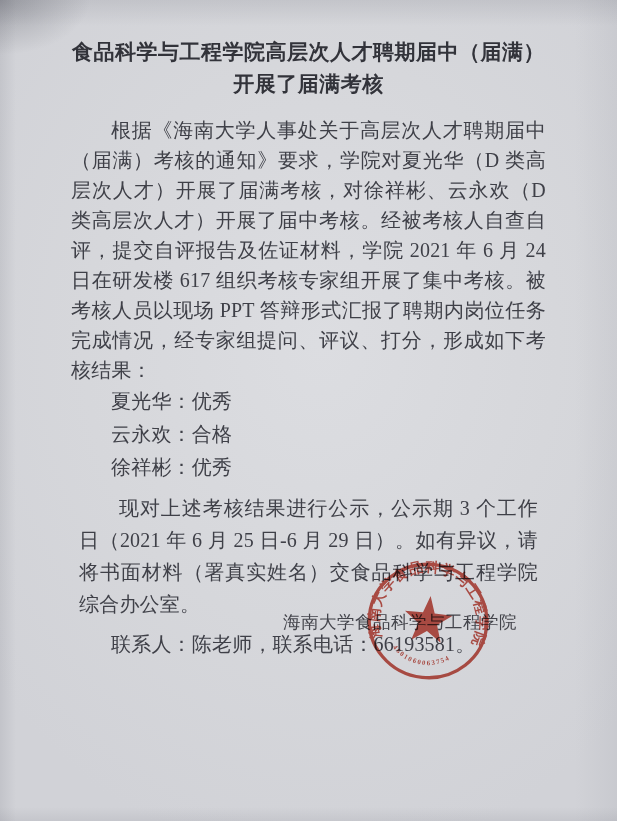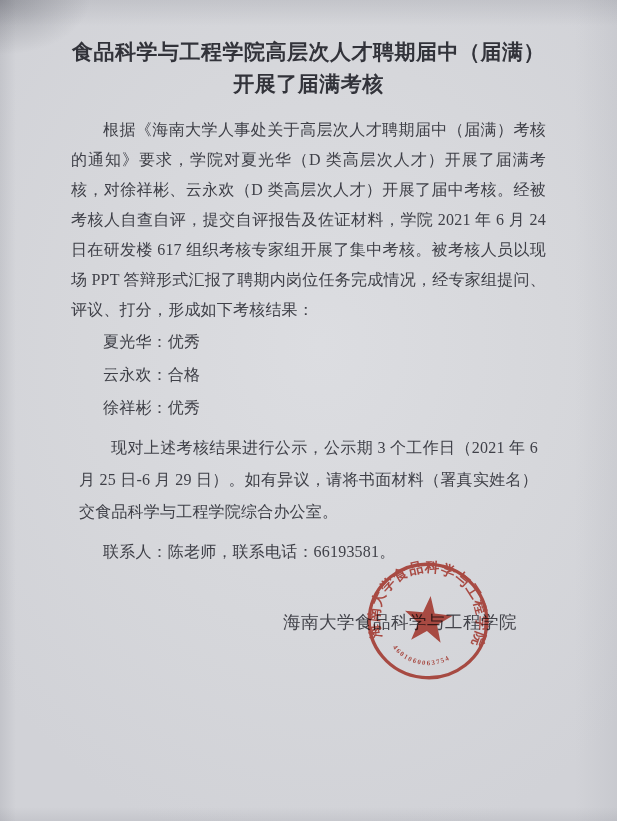--- a/index.html
+++ b/index.html
@@ -20,21 +20,21 @@
   }
   .doc{
     position:absolute;left:71px;right:71px;top:36px;
     color:#3f4048;
   }
   .title{
     text-align:center;font-weight:bold;color:#32333a;
     font-size:21px;line-height:32px;letter-spacing:.5px;
   }
   .bodytext{
-    margin-top:15px;font-size:16px;letter-spacing:.2px;
+    margin-top:15px;font-size:20px;letter-spacing:.2px;
     text-align:justify;text-justify:inter-ideograph;
   }
   .para{line-height:30px;text-indent:2em;margin:0;}
   .result-line{line-height:33px;text-indent:2em;}
   .para2{line-height:32px;text-indent:2em;margin:8px;}
   .para3{line-height:32px;text-indent:2em;margin:0;}
   .signature{
     position:absolute;left:240px;top:606px;width:320px;
     text-align:center;font-size:17.5px;line-height:33px;color:#43444b;
     letter-spacing:.5px;

